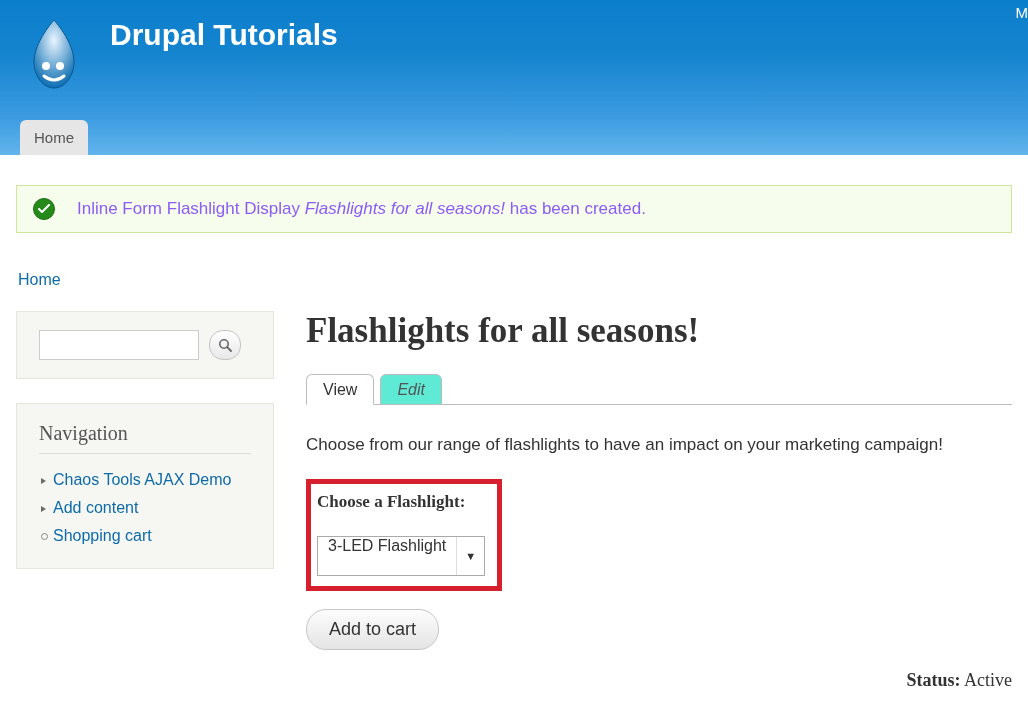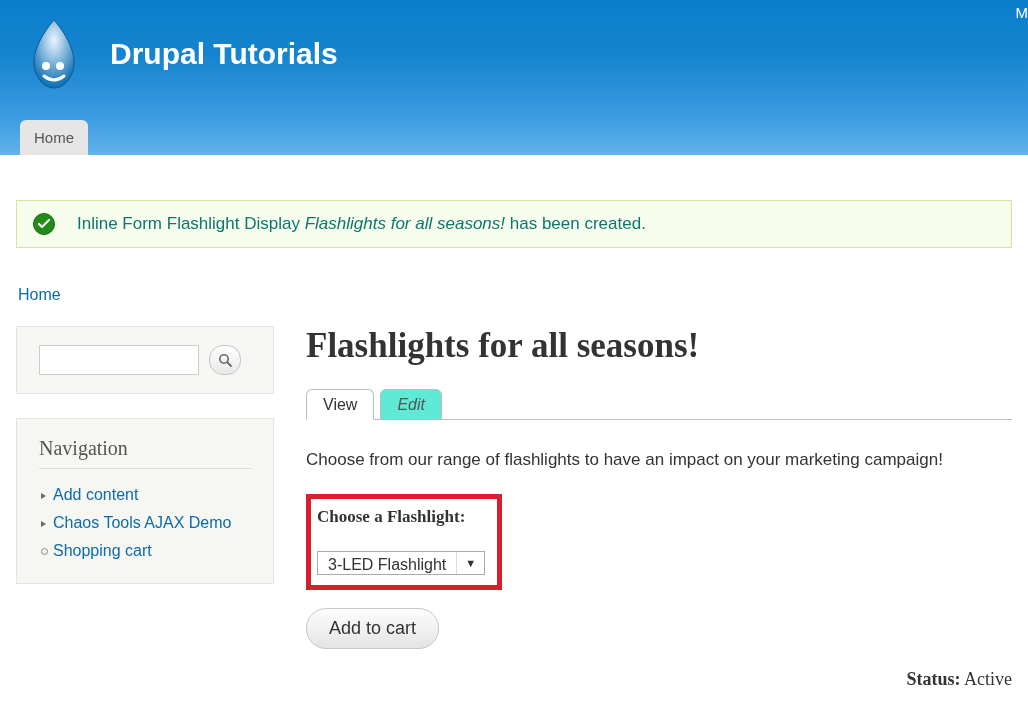--- a/index.html
+++ b/index.html
@@ -3,21 +3,21 @@
 <meta charset="utf-8">
 <style>
   * { box-sizing: border-box; margin: 0; padding: 0; }
   body { font-family: Arial, Helvetica, sans-serif; font-size: 15px; color: #333; background: #fff; }
   
   .header {
     background: linear-gradient(to bottom, #0b7ecb 0%, #1584cf 35%, #3b9be0 75%, #62b4ec 100%);
     padding: 18px 0 0 0;
     position: relative;
   }
-  .header-top { display: flex; align-items: center; padding: 0 20px 30px 20px; }
+  .header-top { display: flex; align-items: flex-start; padding: 0 20px 30px 20px; }
   .logo { width: 68px; height: 72px; margin-right: 22px; }
   .site-title { color: #fff; font-size: 30px; font-weight: bold; }
   .top-right { position: absolute; top: 4px; right: 0; color: #fff; font-size: 15px; }
   
   .tabs-row { padding: 0 20px; }
   .home-tab {
     display: inline-block;
     background: #e6e6e6;
     color: #555;
     padding: 9px 14px;
@@ -28,22 +28,22 @@
   }
   
   .content-wrap { padding: 0 16px; }
   
   .status-msg {
     background: #f7fdec;
     border: 1px solid #cfe69a;
     display: flex;
     align-items: center;
     padding: 12px 10px;
-    margin-top: 45px;
-    color: #0f766e;
+    margin-top: 30px;
+    color: #8b5cf6;
     font-size: 17px;
   }
   .status-icon {
     width: 22px; height: 22px;
     background: #258a1a;
     border: 1px solid #1b6d12;
     border-radius: 50%;
     display: inline-flex;
     align-items: center;
     justify-content: center;
@@ -132,23 +132,23 @@
     margin-bottom: 18px;
   }
   .field-label {
     font-family: Georgia,"Times New Roman",serif;
     font-weight: bold;
     font-size: 17px;
     color:#333;
     margin-bottom: 24px;
   }
   .select-box {
-    display:inline-flex; align-items:flex-end;
+    display:inline-flex; align-items:flex-start;
     border:1px solid #aaa;
-    height:24px;
+    height:40px;
     background:#fff;
     cursor:pointer;
     font-size:16px;
   }
   .select-box span { padding: 0 10px; }
   .select-box .caret { padding:0 8px; font-size:11px; color:#333; border-left:1px solid #ddd; height:100%; display:inline-flex; align-items:center; }
   
   .add-cart {
     background: linear-gradient(#fdfdfd,#e4e4e4);
     border:1px solid #c7c7c7;
@@ -214,22 +214,22 @@
             <svg width="14" height="14" viewBox="0 0 14 14">
                 <circle cx="6" cy="6" r="4.2" stroke="#666" stroke-width="1.6" fill="none"></circle>
                 <line x1="9.2" y1="9.2" x2="13" y2="13" stroke="#666" stroke-width="1.8" stroke-linecap="round"></line>
               </svg>
           </button>
         </div>
       </div>
       <div class="block">
         <div class="nav-title">Navigation</div>
         <ul class="nav-list">
+          <li class="bullet"><a href="#">Chaos Tools AJAX Demo</a></li>
           <li class="bullet"><a href="#">Add content</a></li>
-          <li class="bullet"><a href="#">Chaos Tools AJAX Demo</a></li>
           <li class="circ"><a href="#">Shopping cart</a></li>
         </ul>
       </div>
     </aside>
 
     <main class="main">
       <h1 class="page-title">Flashlights for all seasons!</h1>
 
       <div class="local-tabs">
         <div class="ltab active">View</div>

